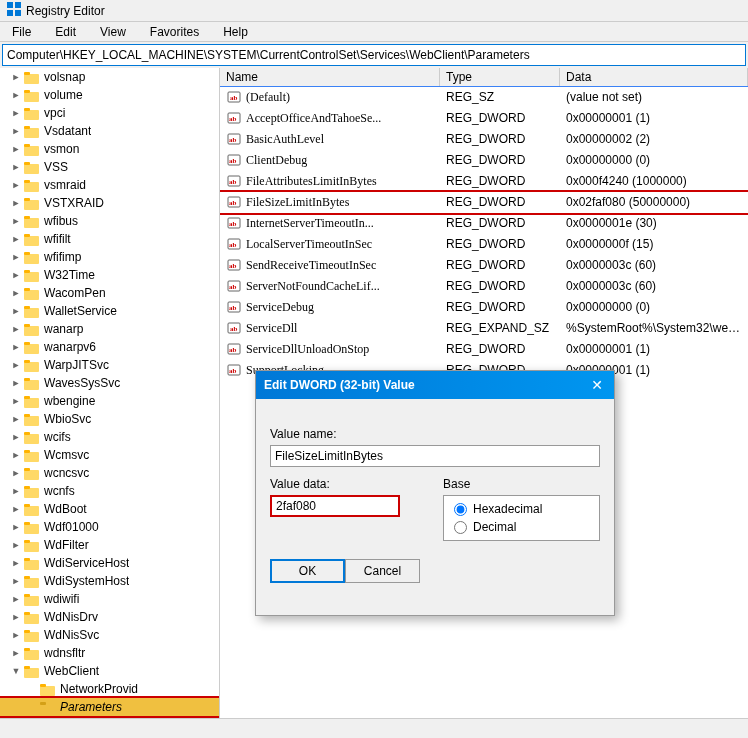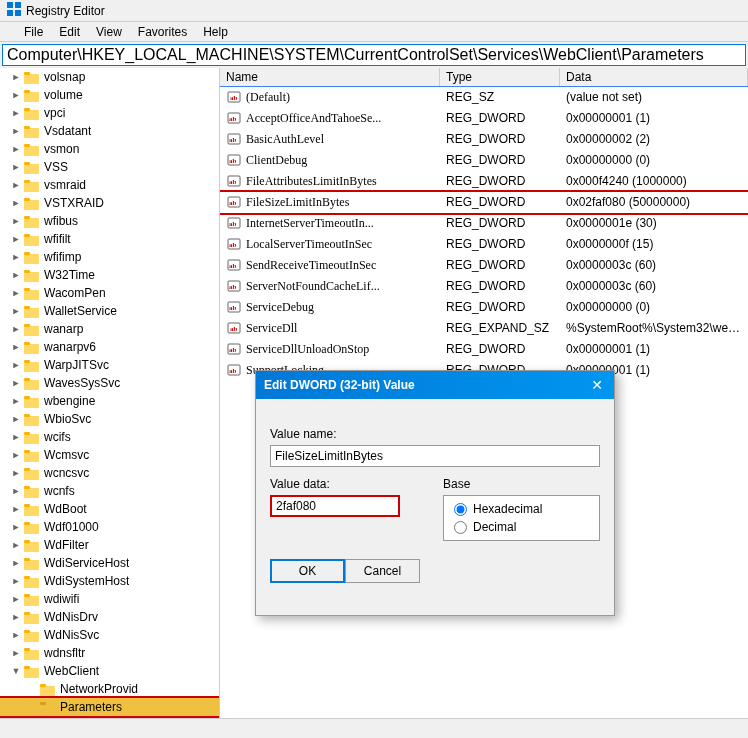--- a/index.html
+++ b/index.html
@@ -19,38 +19,39 @@
       align-items: center;
       padding: 0 6px;
       border-bottom: 1px solid #ccc;
     }
     
     .menu-bar {
       background: #f0f0f0;
       height: 20px;
       display: flex;
       align-items: center;
-      padding: 0 16px;
+      padding: 0 4px;
       border-bottom: 1px solid #ccc;
+      gap: 8px;
     }
     .menu-item {
       padding: 2px 8px;
       cursor: pointer;
       font-size: 12px;
     }
     
     .address-bar {
       background: white;
       border: 1px solid #0078d7;
       height: 22px;
       display: flex;
       align-items: center;
       padding: 0 4px;
       margin: 2px;
-      font-size: 16px;
+      font-size: 12px;
     }
     
     .main-container {
       display: flex;
       height: calc(738px - 22px - 20px - 26px - 20px);
     }
     
     .tree-panel {
       width: 220px;
       border-right: 1px solid #ccc;
@@ -257,21 +258,21 @@
     
     .list-row.filesizerow {
       outline: 2px solid #cc0000;
     }
     
     .tree-item.parameters-selected {
       background: #f0c040;
       color: black;
       outline: 2px solid #cc0000;
     }
-    .tree-item.parameters-selected .tree-label { font-weight: normal; }
+    .tree-item.parameters-selected .tree-label { font-weight: normal; font-style: italic; }
   </style>
 </head>
 <body>
 
 <div class="title-bar">
   <span style="margin-right:4px;">
     <svg width="16" height="16" viewBox="0 0 16 16">
       <rect x="1" y="1" width="6" height="6" fill="#0078d7"></rect>
       <rect x="9" y="1" width="6" height="6" fill="#0078d7"></rect>
       <rect x="1" y="9" width="6" height="6" fill="#0078d7"></rect>

